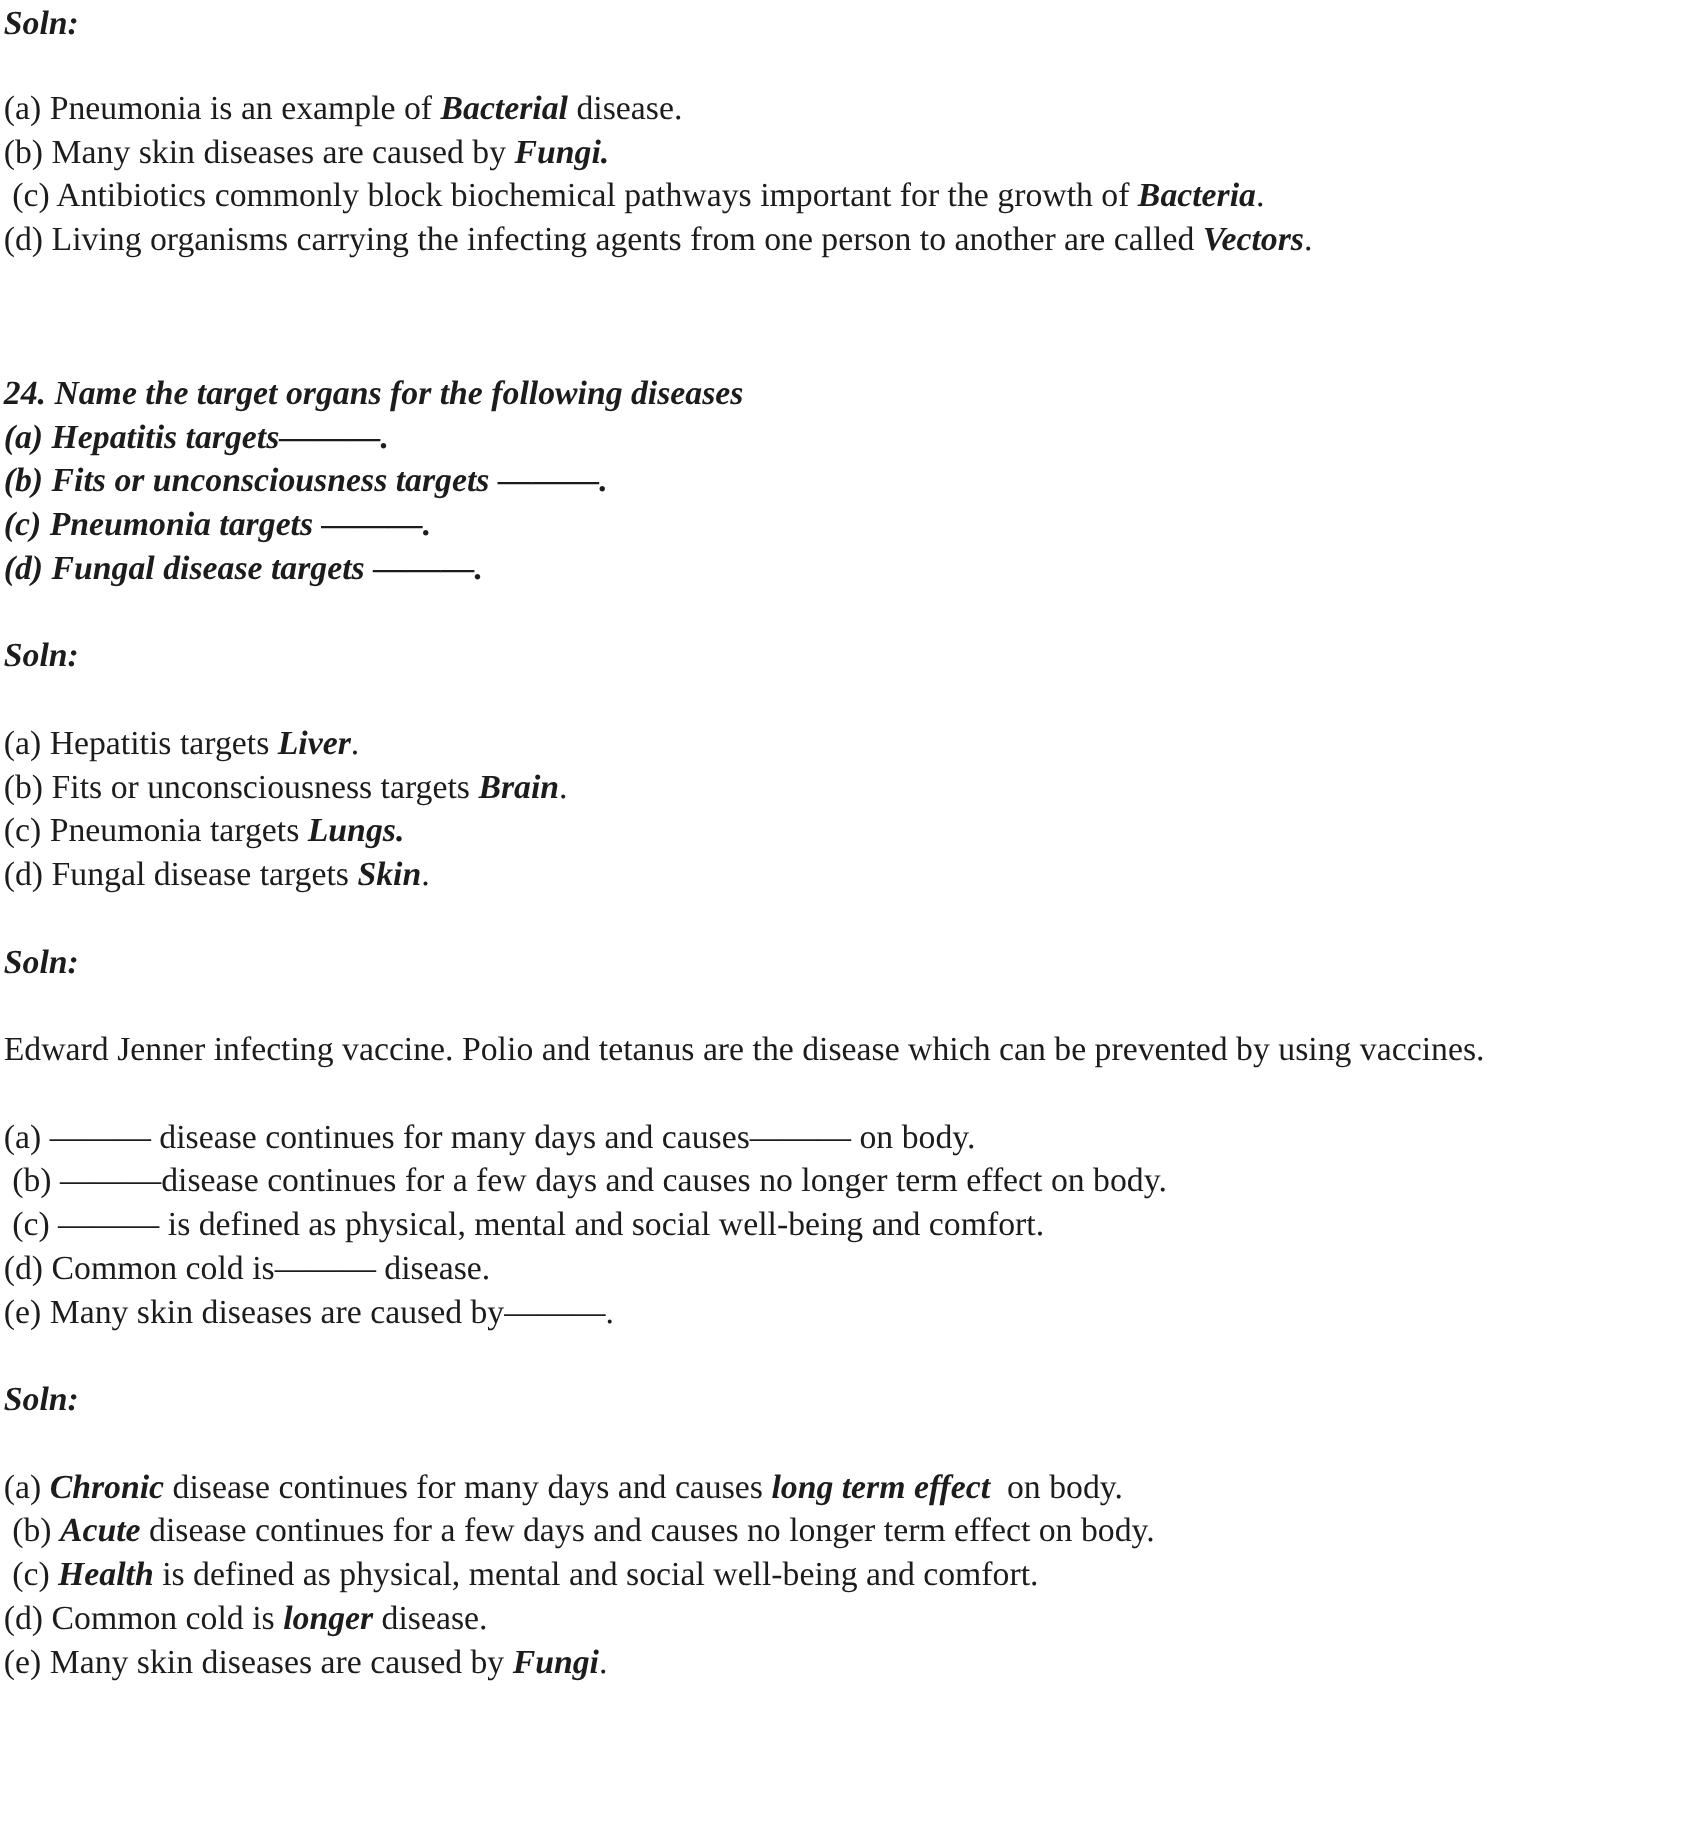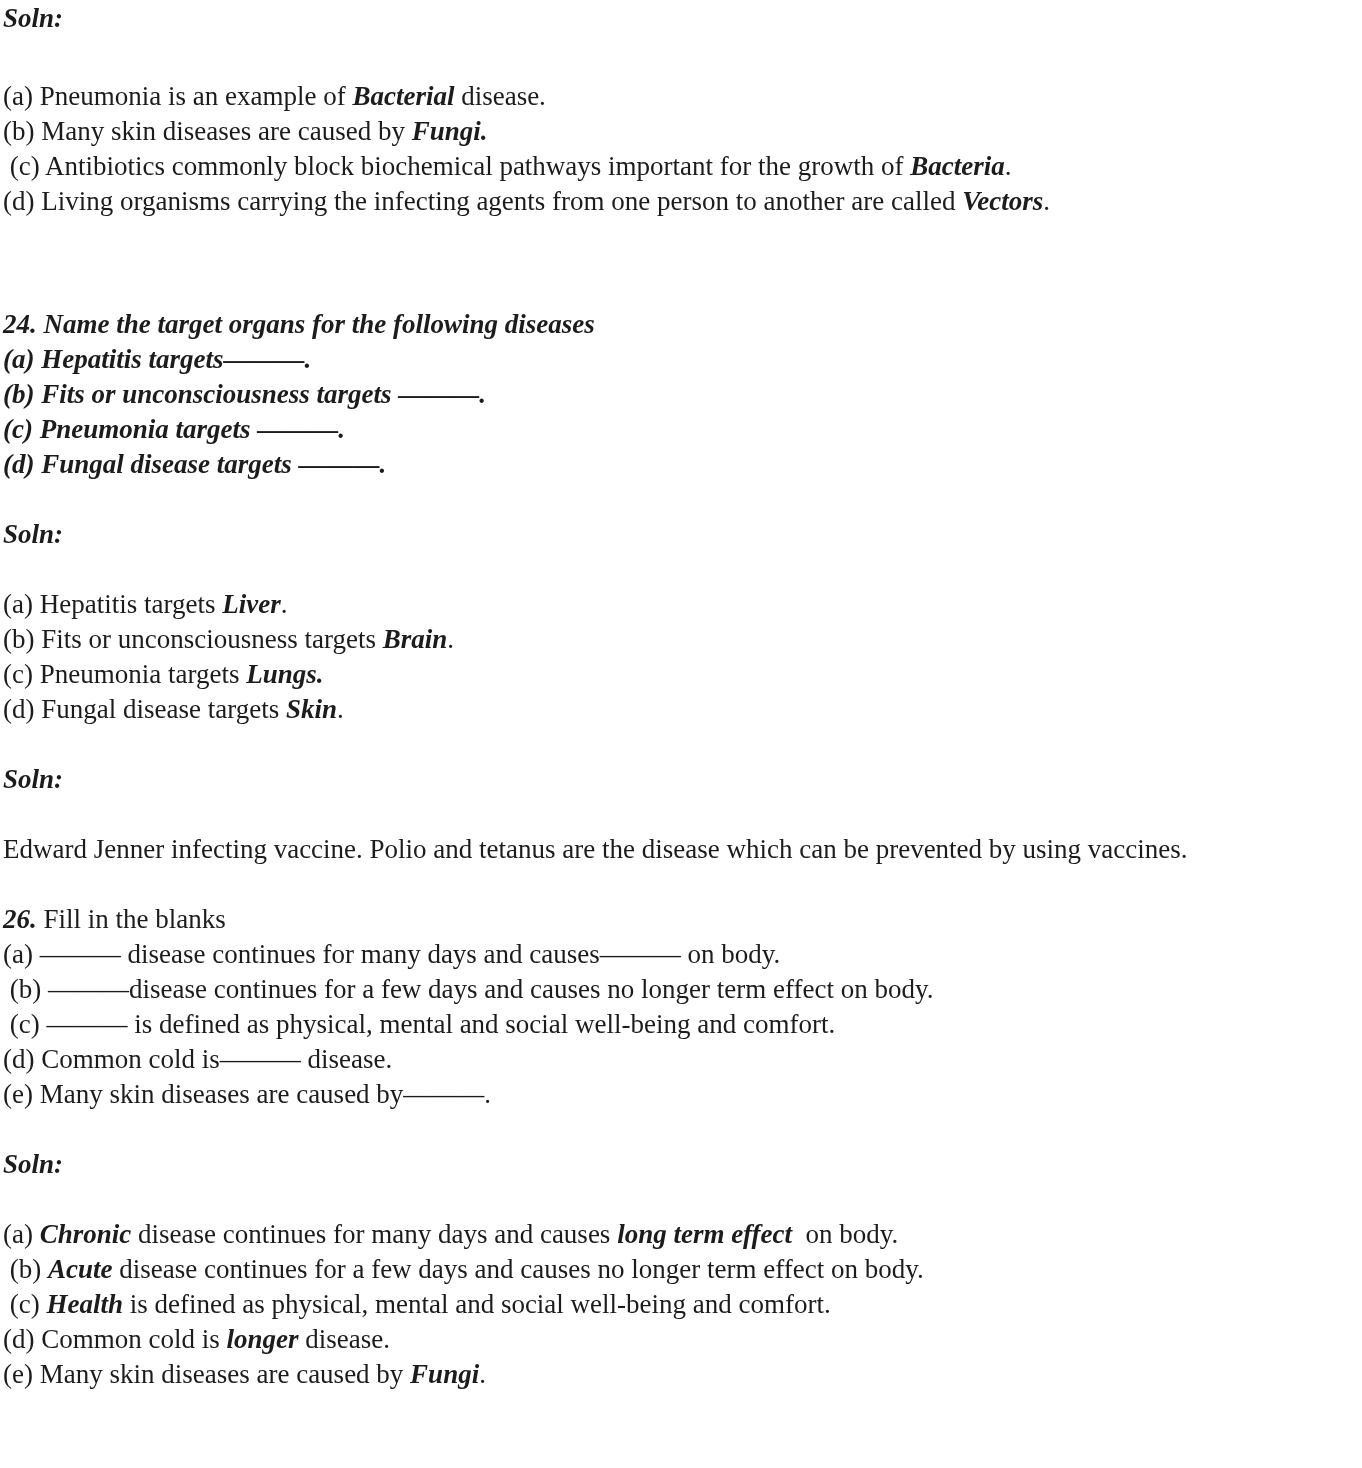--- a/index.html
+++ b/index.html
@@ -13,21 +13,21 @@
     overflow: hidden;
     font-family: "Liberation Serif", serif;
     font-size: 27px;
     color: #1c1c1c;
   }
   .page {
     padding: 1px 6px 0 3px;
   }
   .block { margin: 0; }
   .spacing-first { margin-top: 0; }
-  .spacing-small { margin-top: 43px; }
+  .spacing-small { margin-top: 33px; }
   .spacing-para  { margin-top: 35px; }
   .spacing-wide  { margin-top: 88px; }
   .line {
     height: 35px;
     line-height: 35px;
     white-space: pre;
   }
   .seg { font-weight: normal; }
   .seg.bold { font-weight: bold; font-style: italic; }
 </style>
@@ -60,21 +60,20 @@
       <div class="line"><span class="seg">(c) Pneumonia targets </span><span class="seg bold">Lungs.</span></div>
       <div class="line"><span class="seg">(d) Fungal disease targets </span><span class="seg bold">Skin</span><span class="seg">.</span></div>
     </div>
     <div class="block spacing-para">
       <div class="line"><span class="seg bold">Soln:</span></div>
     </div>
     <div class="block spacing-para">
       <div class="line"><span class="seg">Edward Jenner infecting vaccine. Polio and tetanus are the disease which can be prevented by using vaccines.</span></div>
     </div>
     <div class="block spacing-para">
-      <div class="line"><span class="seg bold">26.</span><span class="seg"> Fill in the blanks</span></div>
       <div class="line"><span class="seg">(a) ——— disease continues for many days and causes——— on body.</span></div>
       <div class="line"><span class="seg"> (b) ———disease continues for a few days and causes no longer term effect on body.</span></div>
       <div class="line"><span class="seg"> (c) ——— is defined as physical, mental and social well-being and comfort.</span></div>
       <div class="line"><span class="seg">(d) Common cold is——— disease.</span></div>
       <div class="line"><span class="seg">(e) Many skin diseases are caused by———.</span></div>
     </div>
     <div class="block spacing-para">
       <div class="line"><span class="seg bold">Soln:</span></div>
     </div>
     <div class="block spacing-para">

